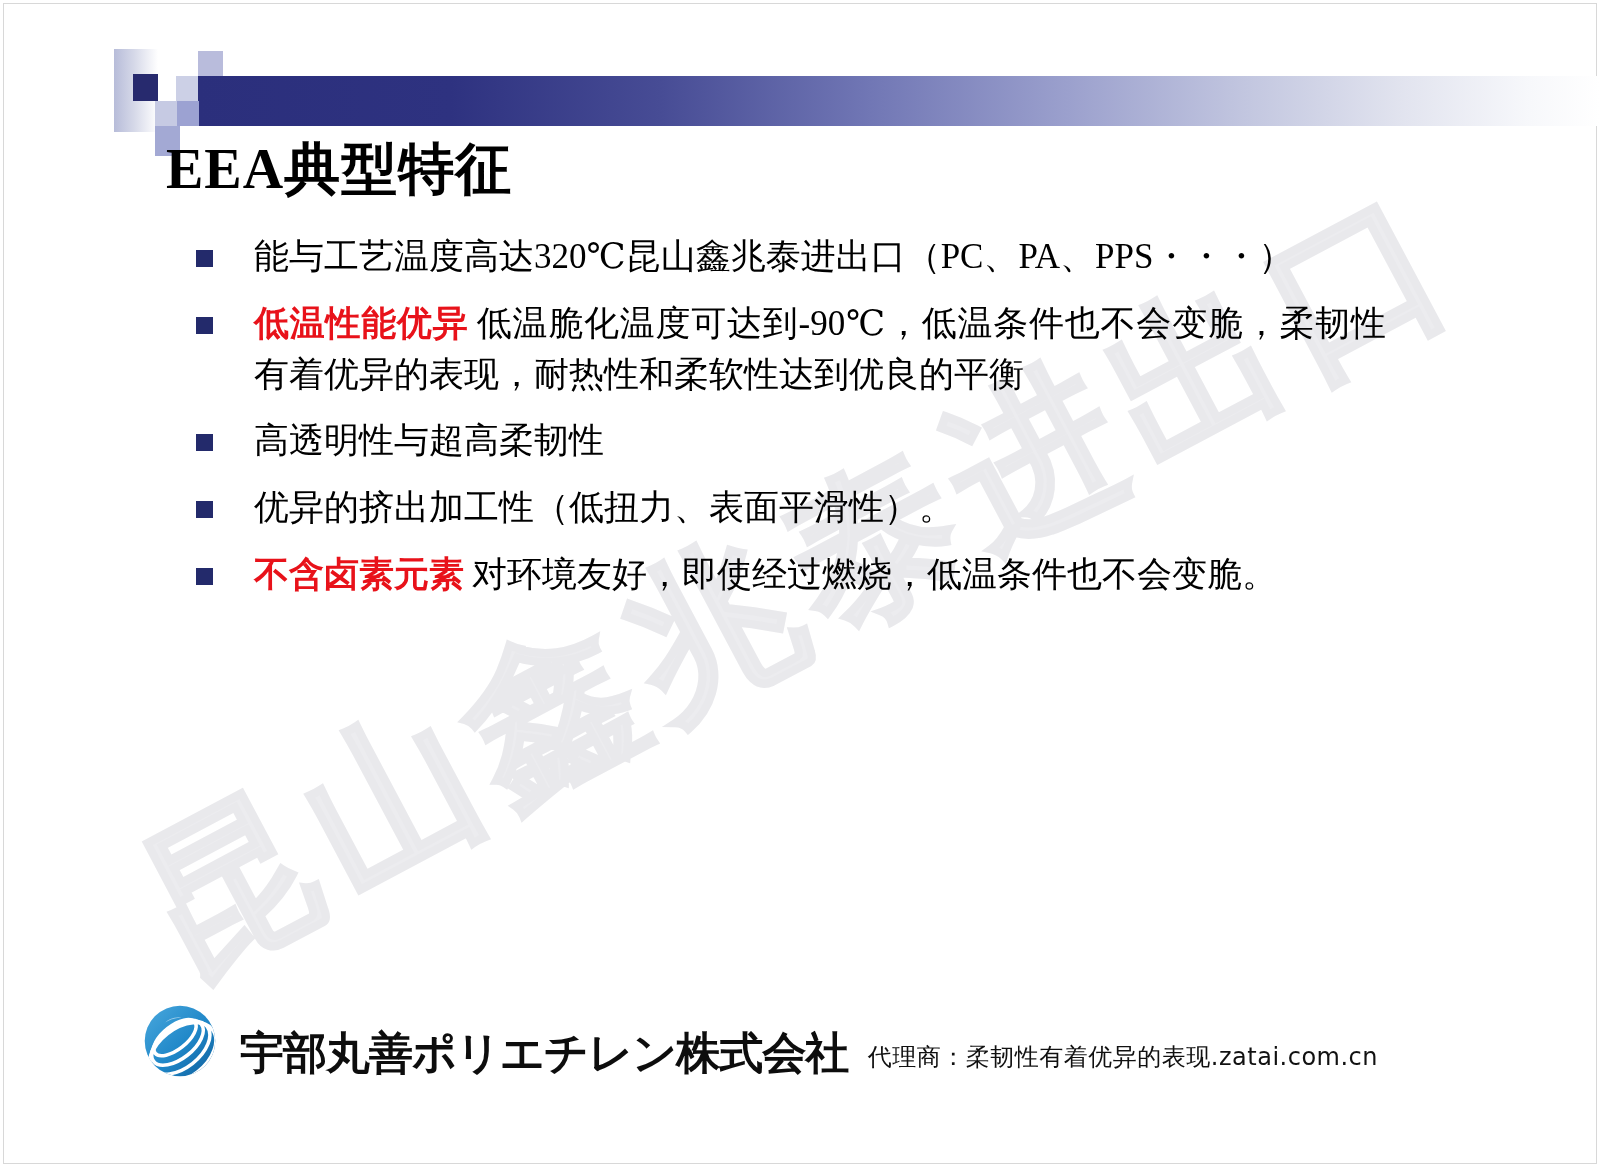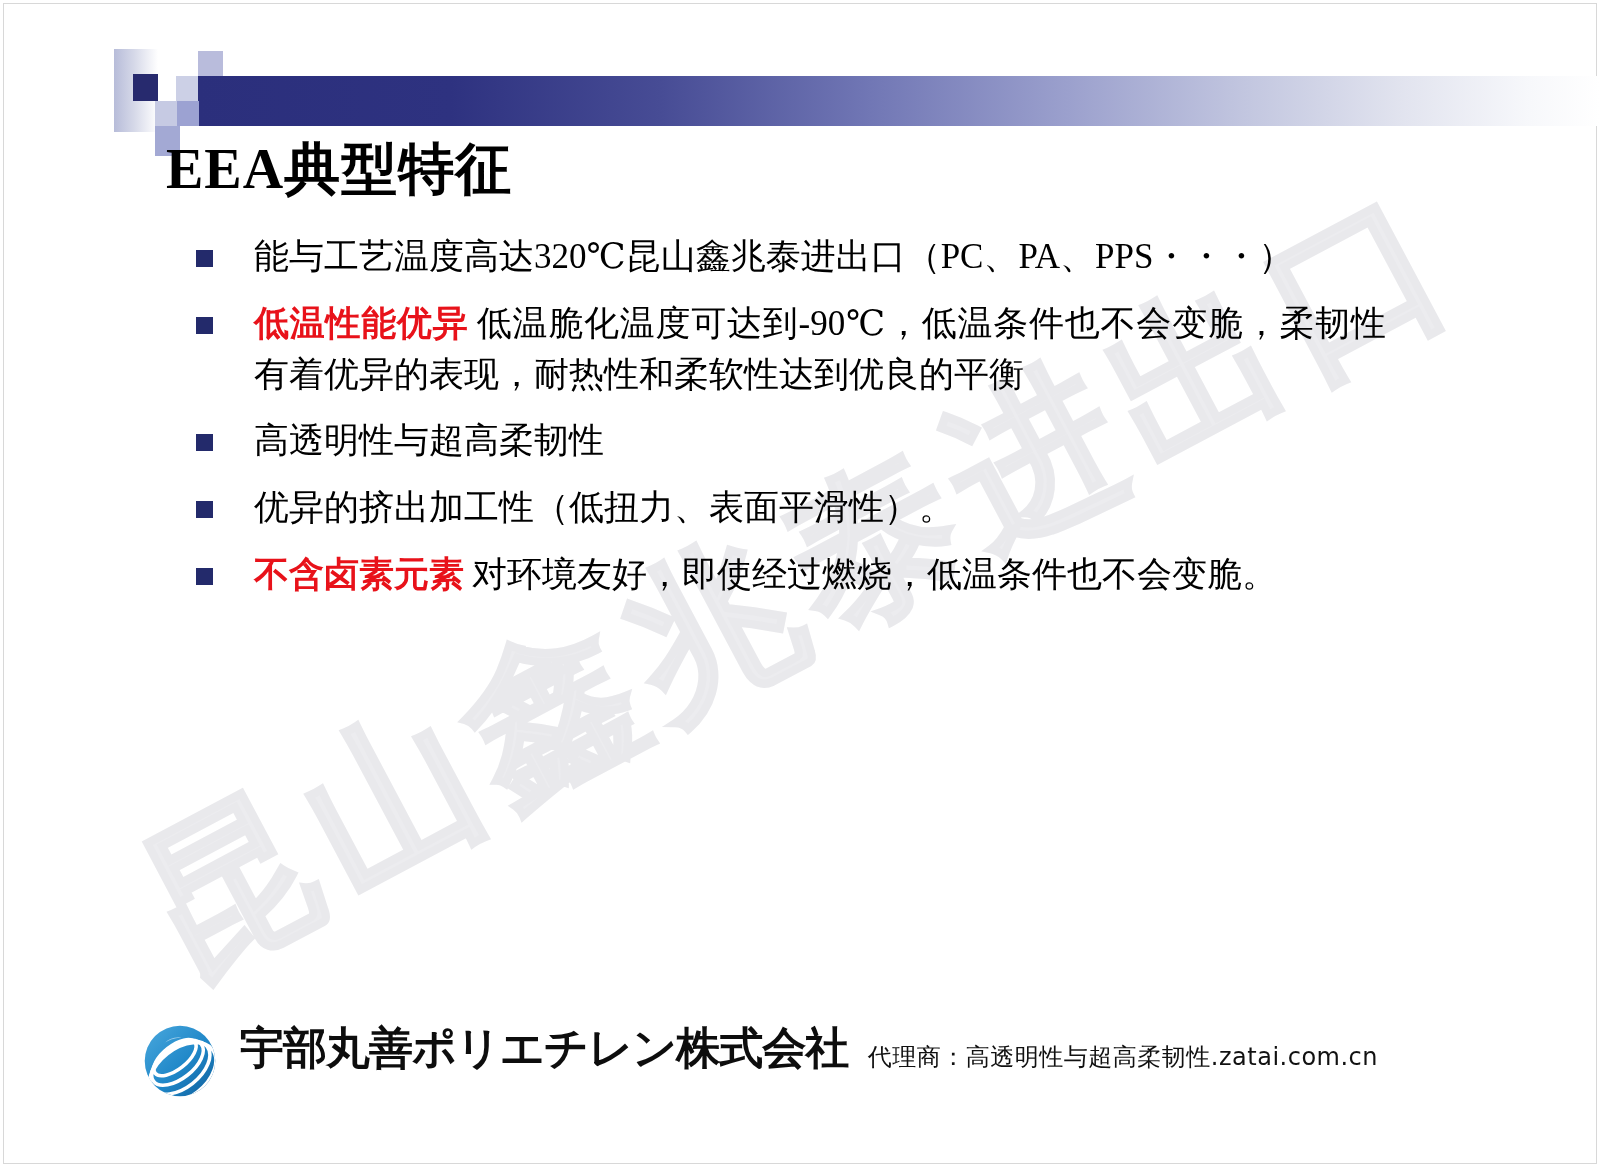--- a/index.html
+++ b/index.html
@@ -178,23 +178,23 @@
   .row-5 { margin-bottom: 16px; }
   .row-6 { margin-bottom: 16px; }
   .row-7 { margin-bottom: 16px; }
 
   
   .footer { position: absolute; left: 0; bottom: 0; width: 1600px; height: 170px; z-index: 3; }
 
   .brand {
     position: absolute;
     left: 138px;
-    bottom: 64px;
+    bottom: 84px;
     display: flex;
-    align-items: flex-start;
+    align-items: flex-end;
     gap: 18px;
   }
   .brand-logo { width: 84px; height: 84px; flex: 0 0 84px; }
   .brand-name {
     font-family: "DejaVu Sans", sans-serif;
     font-weight: 700;
     font-size: 44px;
     color: #0d0d0d;
     letter-spacing: -1px;
     white-space: nowrap;
@@ -297,17 +297,17 @@
             <ellipse cx="47" cy="52" rx="36" ry="19" transform="rotate(-38 47 52)"></ellipse>
             <ellipse cx="50" cy="58" rx="41" ry="24" transform="rotate(-38 50 58)"></ellipse>
             <ellipse cx="53" cy="64" rx="45" ry="29" transform="rotate(-38 53 64)"></ellipse>
           </g>
           <path d="M30 30 a26 26 0 0 1 22 -8 a30 18 0 0 0 -22 8 z" fill="#ffffff" opacity="0.55"></path>
         </svg>
       </span>
       <span class="brand-name">宇部丸善ポリエチレン株式会社</span>
     </div>
 
-    <div class="agent-line">代理商：高透明性与超高柔韧性.zatai.com.cn</div>
+    <div class="agent-line">代理商：柔韧性有着优异的表现.zatai.com.cn</div>
 
   </div>
 
 </div>
 
 </body></html>

